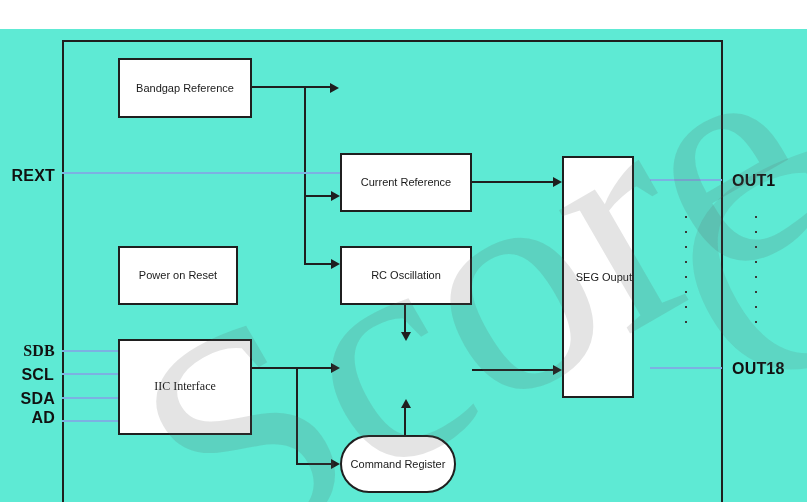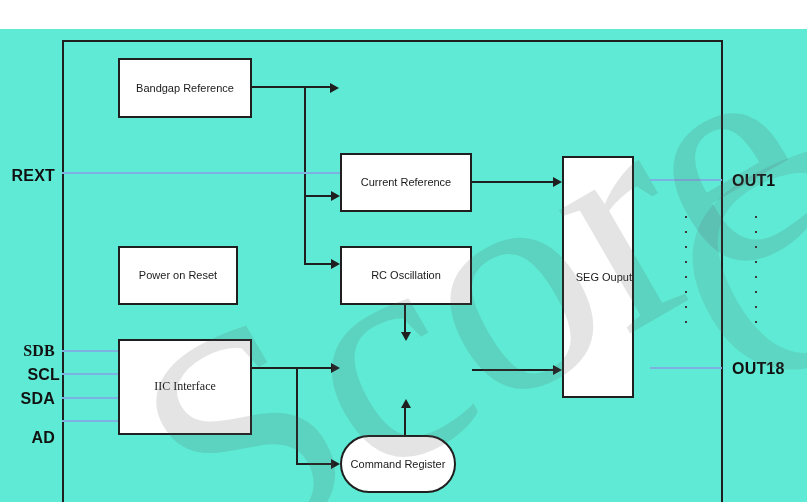--- a/index.html
+++ b/index.html
@@ -112,23 +112,23 @@
   <div class="bl" style="left:62px;top:143px;width:278px;"></div>
   <div class="bl" style="left:62px;top:321px;width:56px;"></div>
   <div class="bl" style="left:62px;top:344px;width:56px;"></div>
   <div class="bl" style="left:62px;top:368px;width:56px;"></div>
   <div class="bl" style="left:62px;top:391px;width:56px;"></div>
   <div class="bl" style="left:650px;top:150px;width:72px;"></div>
   <div class="bl" style="left:650px;top:338px;width:72px;"></div>
 
   <div class="pin l" style="left:5px;top:138px;">REXT</div>
   <div class="pin l" style="left:5px;top:313px;font-family:Liberation Serif, serif;">SDB</div>
-  <div class="pin l" style="left:10px;top:337px;">SCL</div>
+  <div class="pin l" style="left:4px;top:337px;">SCL</div>
   <div class="pin l" style="left:5px;top:361px;text-align:right;">SDA</div>
-  <div class="pin l" style="left:5px;top:400px;">AD</div>
+  <div class="pin l" style="left:5px;top:380px;">AD</div>
   <div class="pin out" style="left:732px;top:143px;">OUT1</div>
   <div class="pin out" style="left:732px;top:331px;">OUT18</div>
 
   <div class="dots" style="left:685px;top:187px;"></div>
   <div class="dots" style="left:755px;top:187px;"></div>
 
   <div class="wm">Score</div>
   <div class="wm2">C</div>
 
 </div>

